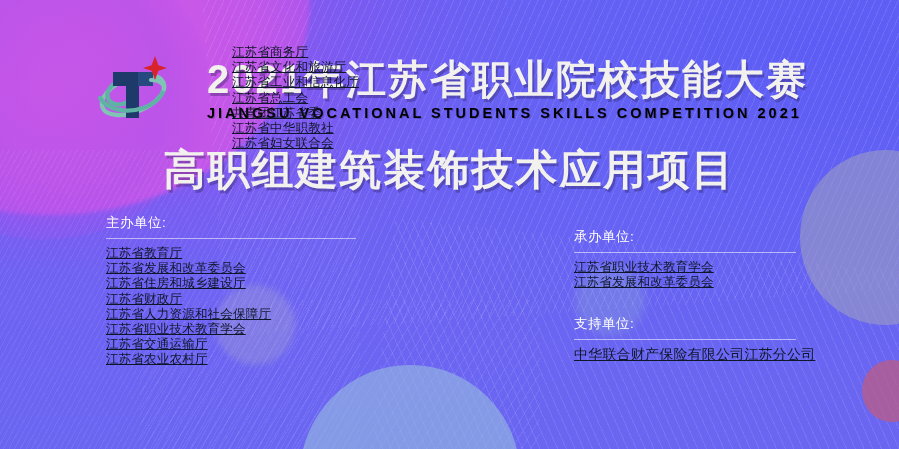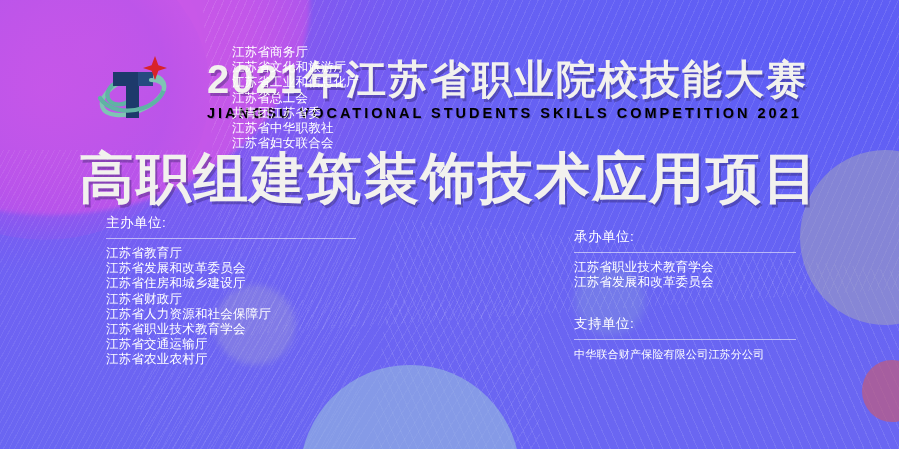--- a/index.html
+++ b/index.html
@@ -125,48 +125,48 @@
   .title-en{
     font-size:14.5px;font-weight:bold;color:#000000;
     letter-spacing:3.0px;line-height:1.2;
     margin-top:4px;
     white-space:nowrap;
     text-shadow:1px 1px 0 rgba(40,30,90,.28);
   }
   .subtitle-cn{
     position:absolute;left:0;top:142px;width:899px;
     text-align:center;
-    font-size:55px;font-weight:bold;color:#f2f1ee;
+    font-size:42px;font-weight:bold;color:#f2f1ee;
     letter-spacing:2px;
     text-shadow:2px 3px 0 rgba(40,30,90,.35);
     white-space:nowrap;
   }
 
   
   .panel-head{
     font-size:13.5px;color:#ffffff;line-height:1.4;
     padding-bottom:5px;
     letter-spacing:.5px;
   }
   .panel-rule{
     height:1px;background:rgba(235,235,250,.62);
     margin-bottom:7px;
   }
   .org-line{
-    font-size:12.5px;color:#ffffff;line-height:15.2px;
-    white-space:nowrap;letter-spacing:.2px;
+    font-size:12.5px;color:#0f172a;line-height:15.2px;
+    white-space:nowrap;letter-spacing:.2px;text-decoration:underline;
   }
 
   #host-block{position:absolute;left:106px;top:214px;width:250px;}
   #host-col-1{width:230px;}
   #host-col-2{position:absolute;left:232px;top:45px;width:230px;}
 
   #exec-block{position:absolute;left:574px;top:228px;width:222px;}
   #support-block{position:absolute;left:574px;top:315px;width:222px;}
-  #support-block .org-line{font-size:11px;}
+  #support-block .org-line{font-size:14px;}
 </style>
 </head>
 <body>
 
 <div id="banner">
 
   <div class="bg-base"></div>
   <div class="bg-blueright"></div>
   <div class="blob-magenta"></div>
   <div class="blob-magenta2"></div>

